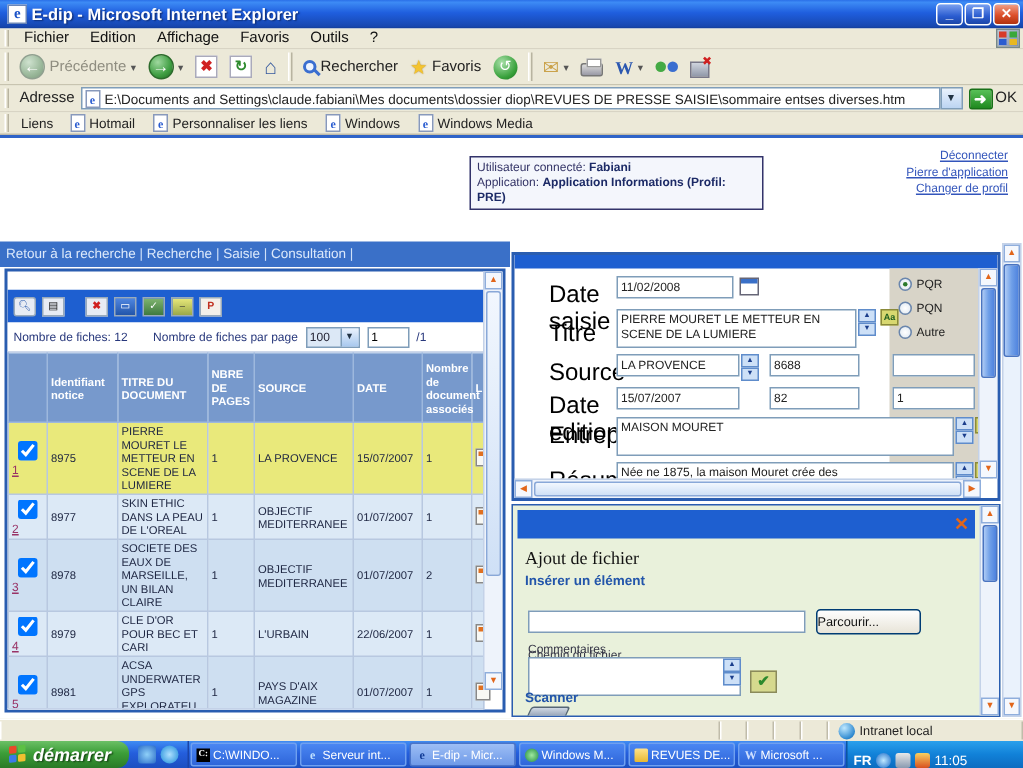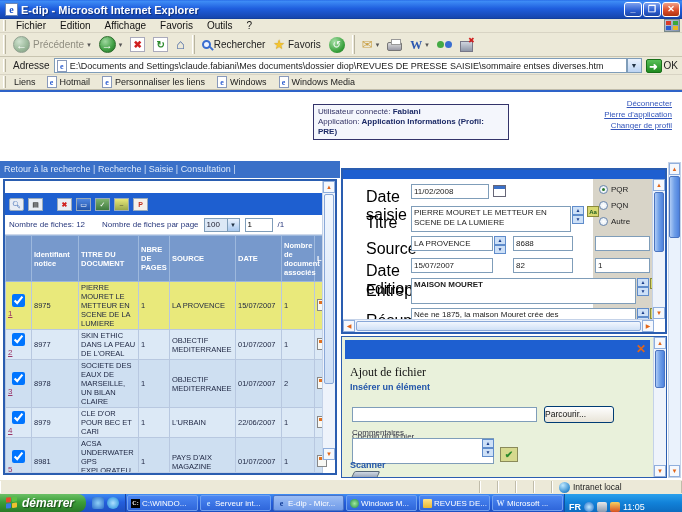--- a/index.html
+++ b/index.html
@@ -435,21 +435,21 @@
       </div>
     <input class="fin" style="left: 170px; top: 66px; width: 60px;" value="8688">
     <input class="fin" style="left: 252px; top: 66px; width: 55px;" value="">
 
     <span class="flabel" style="top:92px;">Date edition</span>
     <input class="fin" style="left: 68px; top: 88px; width: 82px;" value="15/07/2007">
     <input class="fin" style="left: 170px; top: 88px; width: 60px;" value="82">
     <input class="fin" style="left: 252px; top: 88px; width: 55px;" value="1">
 
     <span class="flabel" style="top:112px;">Entreprise</span>
-    <textarea class="fta" style="left: 68px; top: 108px; width: 225px; height: 26px; font-weight: bold;">MAISON MOURET</textarea>
+    <textarea class="fta" style="left: 68px; top: 108px; width: 225px; height: 26px;">MAISON MOURET</textarea>
     <div class="spin" style="left:294px;top:108px;">
         <i>▲</i>
         <i>▼</i>
       </div>
     <div class="aaicon" style="left:307px;top:108px;">Aa</div>
 
     <span class="flabel" style="top:142px;">Résumé</span>
     <textarea class="fta" style="left: 68px; top: 138px; width: 225px; height: 22px;">Née ne 1875, la maison Mouret crée des luminaires.Explications de Pierre Mouret qui dépense des</textarea>
     <div class="spin" style="left:294px;top:138px;">
         <i>▲</i>

